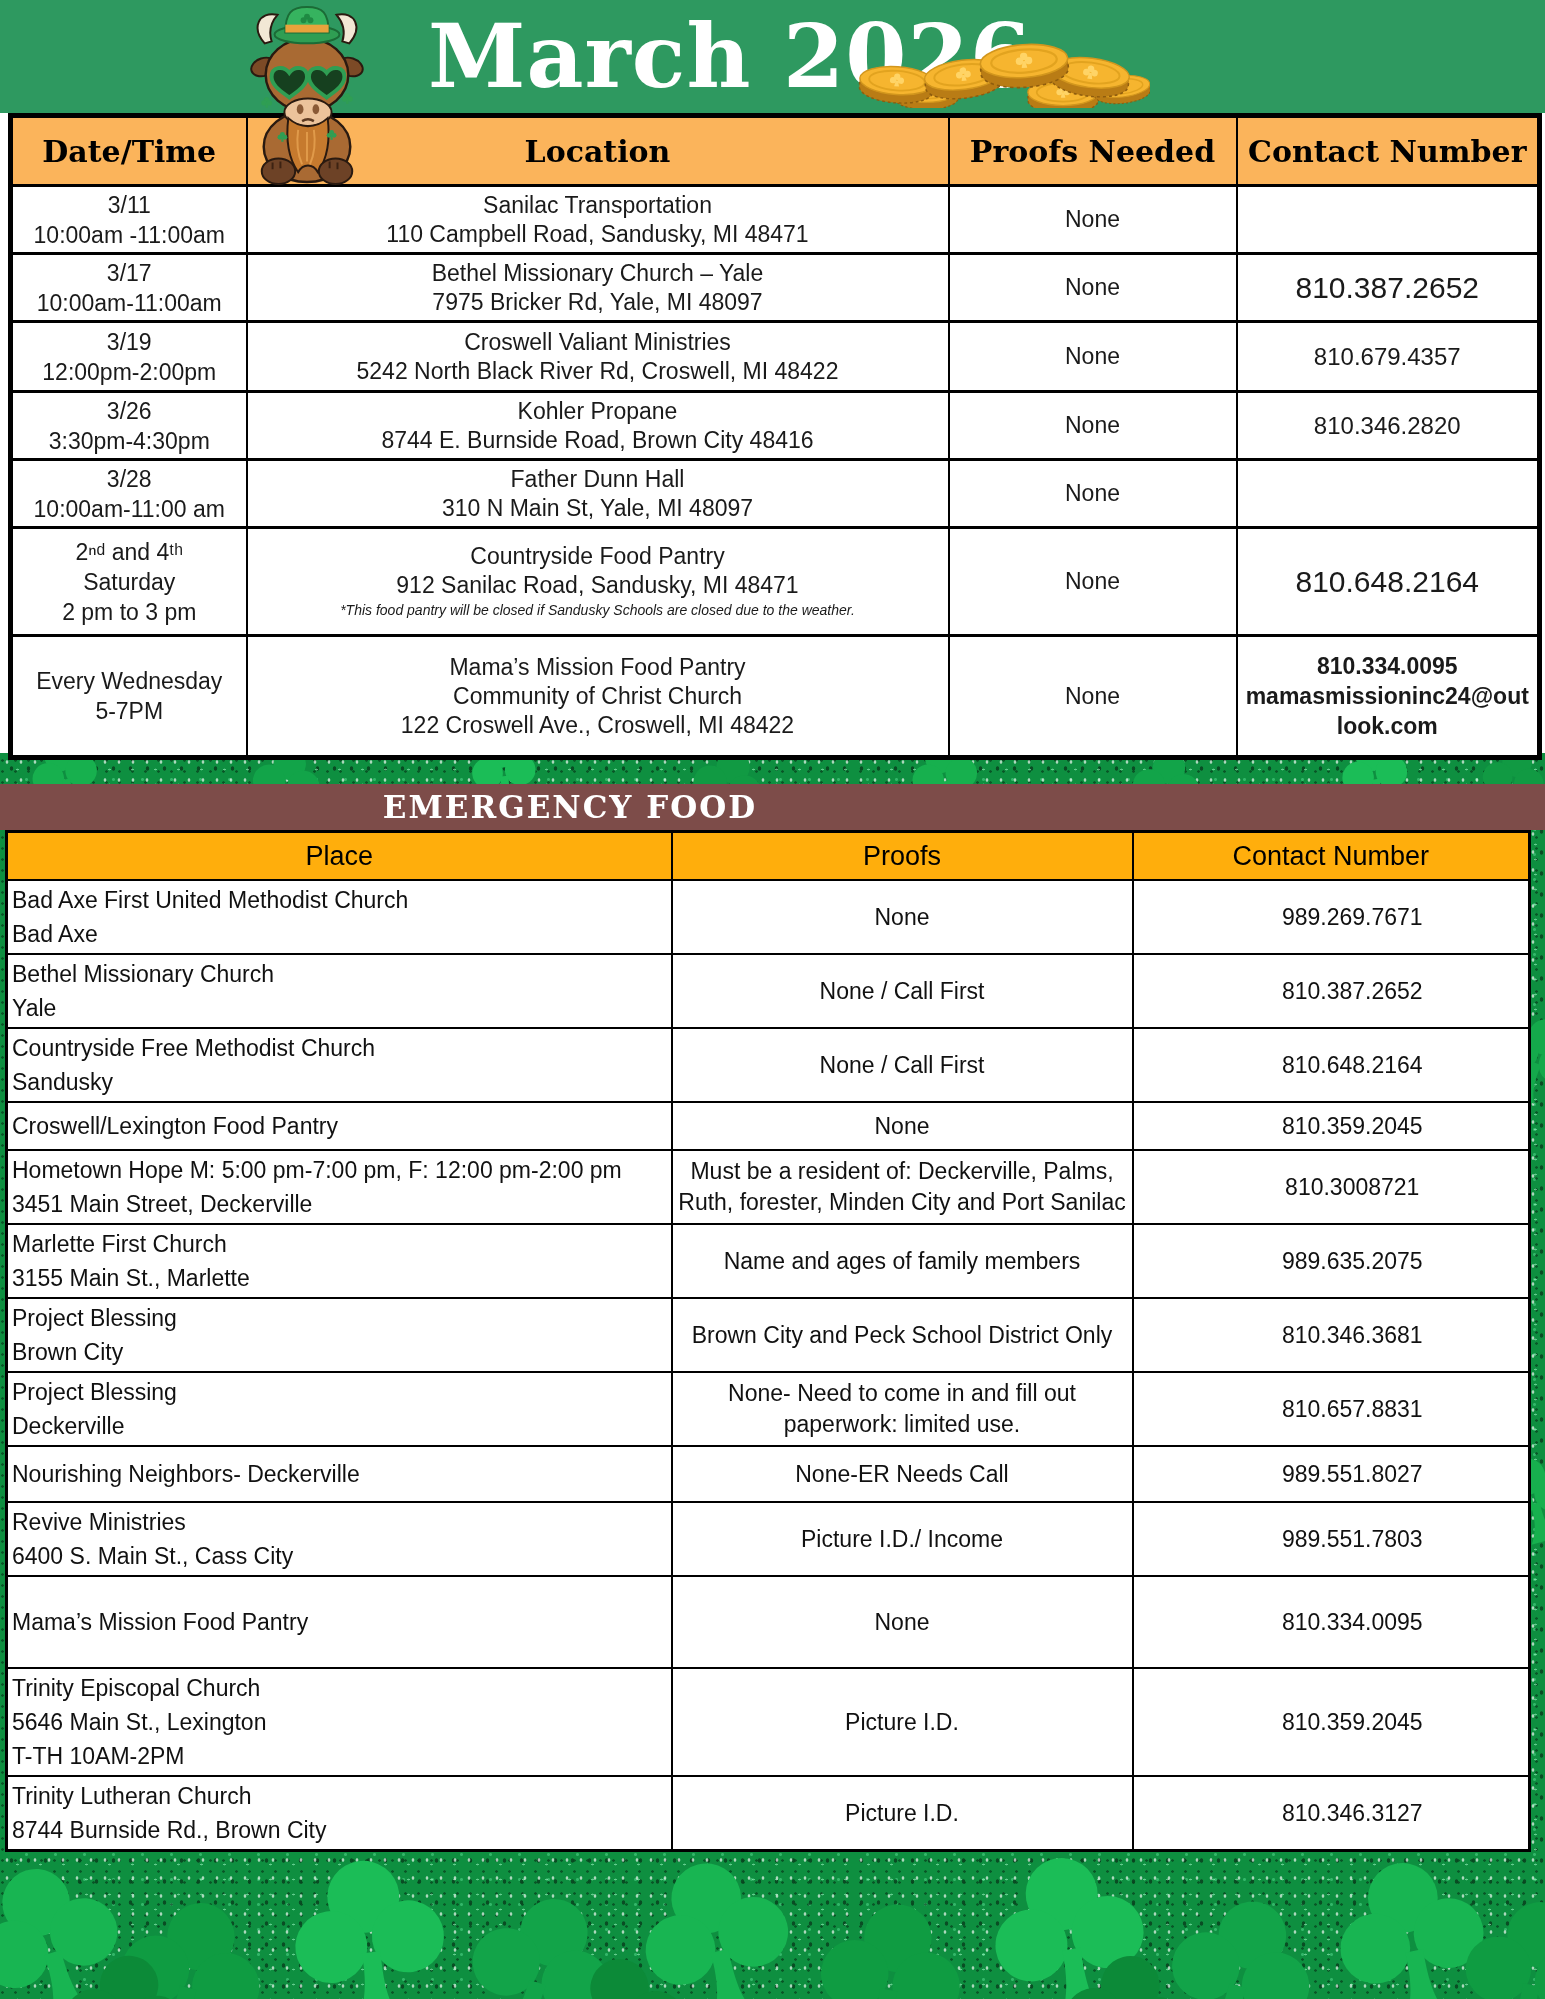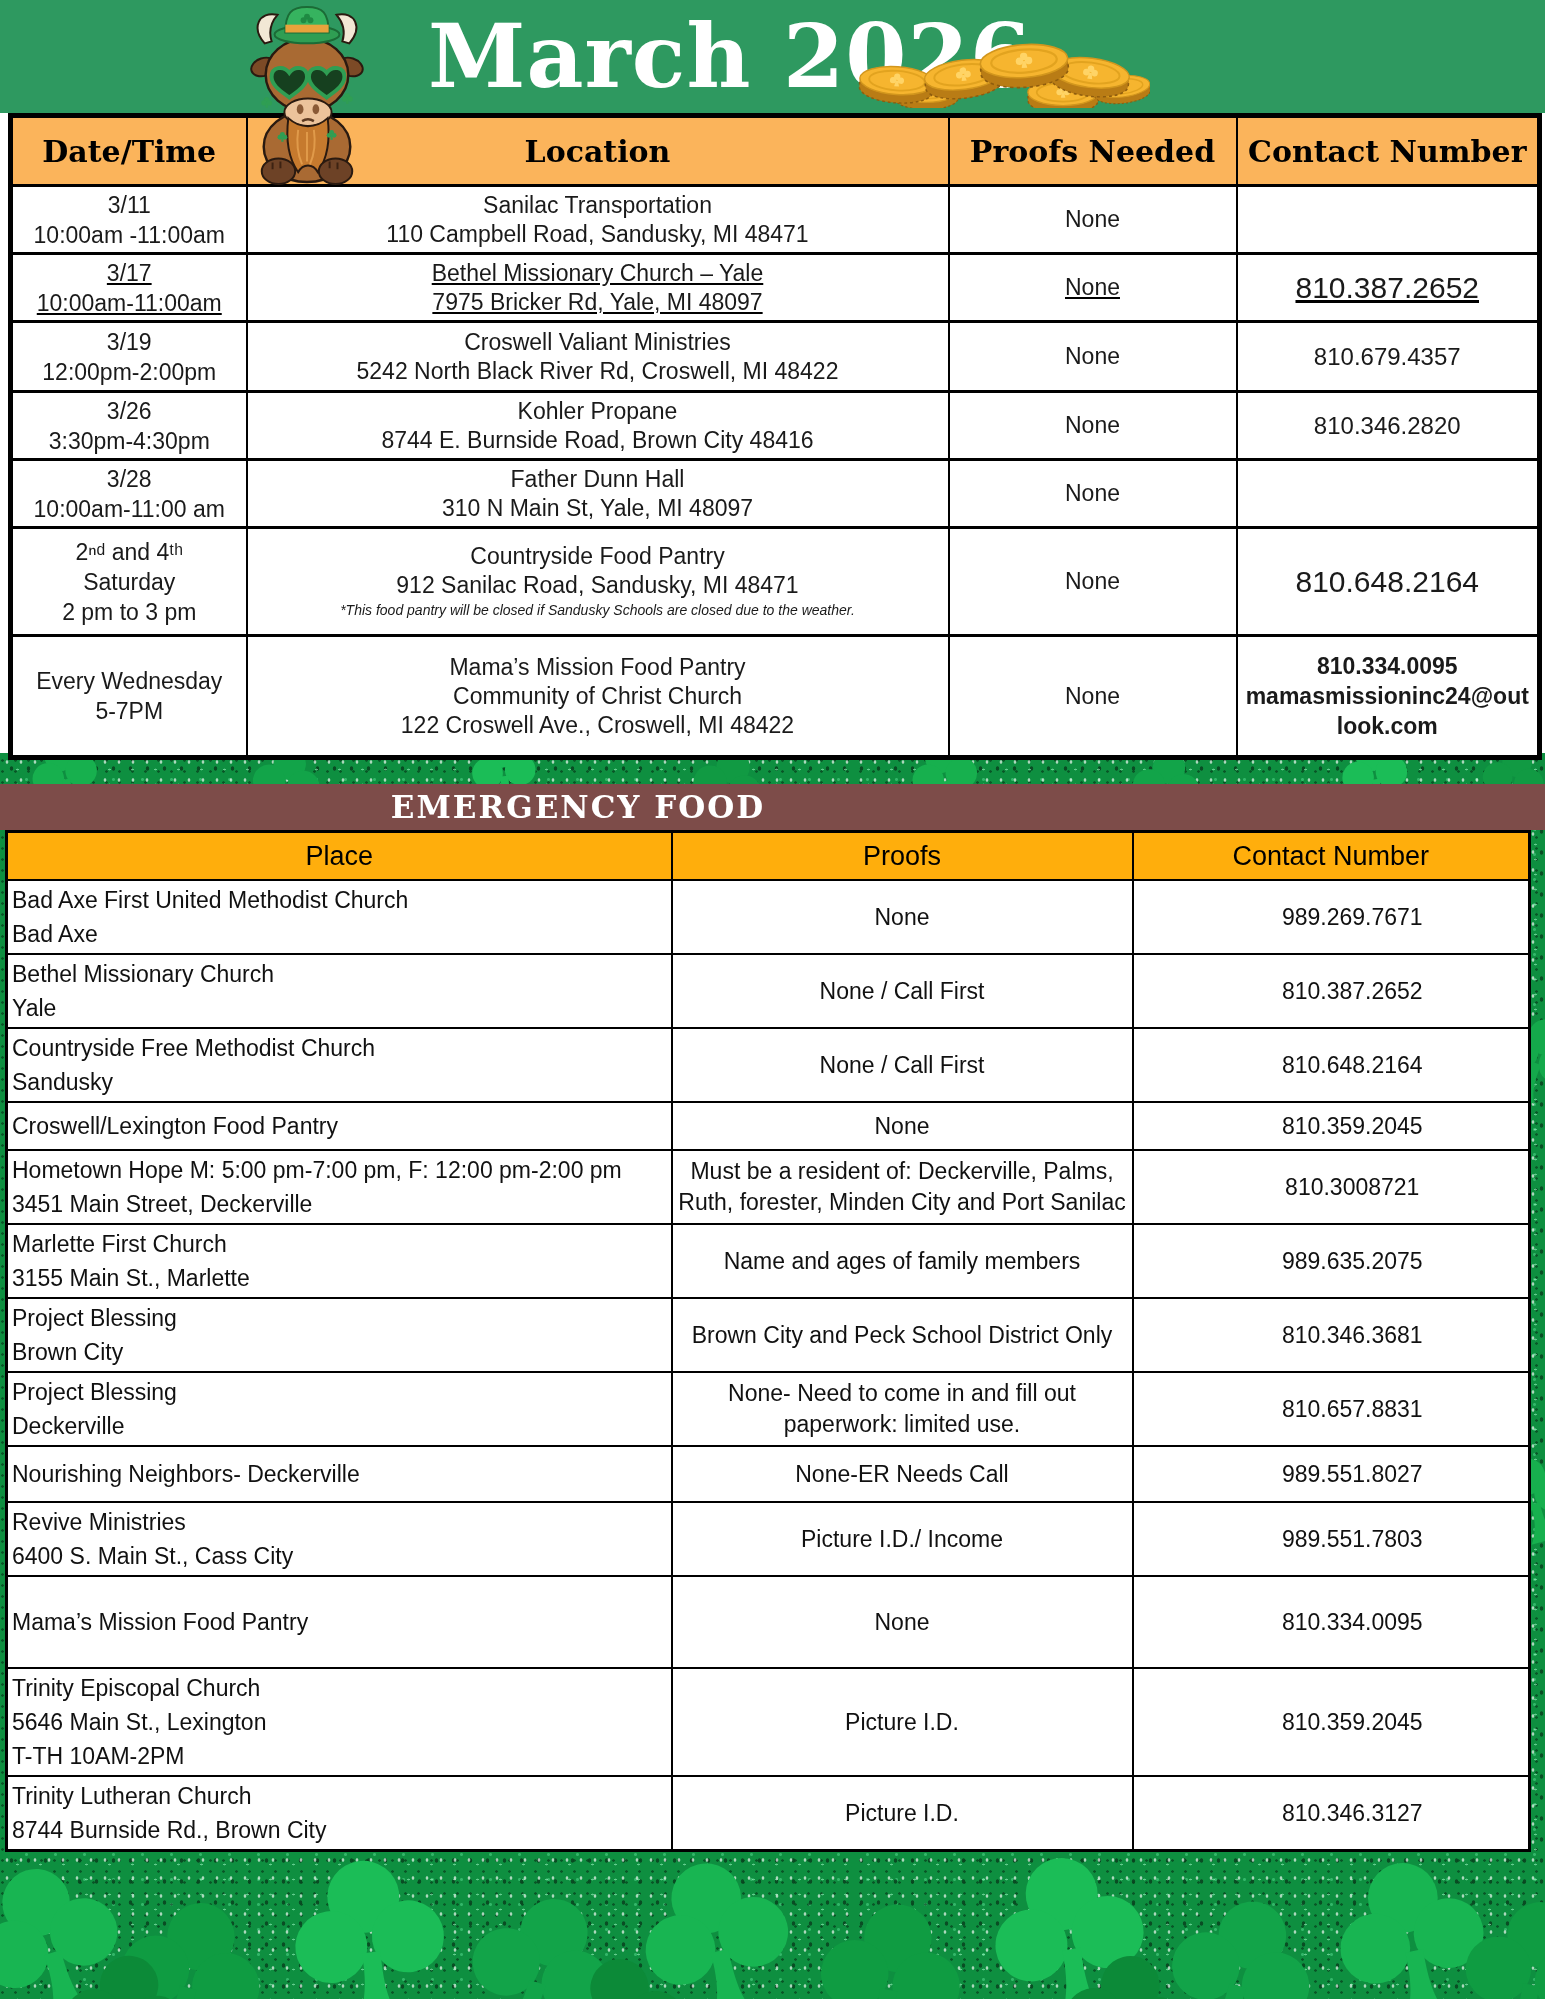--- a/index.html
+++ b/index.html
@@ -36,21 +36,21 @@
     font-size:23px;color:#1a1a1a;text-align:center;padding:2px 6px;}
   .t1 .line{line-height:30px;}
   .t1 .loc-line{line-height:29px;}
   .t1 .note{font-style:italic;font-size:14px;line-height:21px;}
   .t1 .contact{font-size:24px;}
   .t1 .contact.big{font-size:30px;}
   .t1 .contact.bold{font-weight:700;font-size:23px;line-height:30px;overflow-wrap:anywhere;}
 
   
   .em-bar{position:absolute;left:0;top:784px;width:1545px;height:46px;background:var(--banner-brown,#7D4C49);z-index:2;}
-  .em-title-wrap{position:absolute;left:8px;top:0;width:1140px;height:55px;text-align:center;}
+  .em-title-wrap{position:absolute;left:0;top:0;width:1140px;height:55px;text-align:center;}
   .em-title{font-family:"DejaVu Serif",serif;font-weight:700;font-size:31px;line-height:46px;color:#fff;letter-spacing:2px;}
 
   
   .t2{left:5px;top:830px;width:1523px;border:3px solid #000;}
   .t2 th{background:var(--emergency-header-orange,#FFAE0C);border:2px solid #000;
     font-size:27px;font-weight:400;color:#000;text-align:center;height:44px;}
   .t2 td{border:2px solid #000;font-size:23px;color:#111;padding:2px 5px;}
   .t2 .place{text-align:left;padding-left:4px;}
   .t2 .place .line{line-height:34px;}
   .t2 .mid{text-align:center;line-height:31px;}
@@ -253,21 +253,21 @@
             <div class="line">3/11</div>
             <div class="line">10:00am -11:00am</div>
           </td>
           <td>
             <div class="loc-line">Sanilac Transportation</div>
             <div class="loc-line">110 Campbell Road, Sandusky, MI 48471</div>
           </td>
           <td>None</td>
           <td class="contact"></td>
         </tr>
-        <tr style="height: 68px; text-decoration: underline;">
+        <tr style="height: 68px;">
           <td>
             <div class="line">3/17</div>
             <div class="line">10:00am-11:00am</div>
           </td>
           <td>
             <div class="loc-line">Bethel Missionary Church – Yale</div>
             <div class="loc-line">7975 Bricker Rd, Yale, MI 48097</div>
           </td>
           <td>None</td>
           <td class="contact big">

